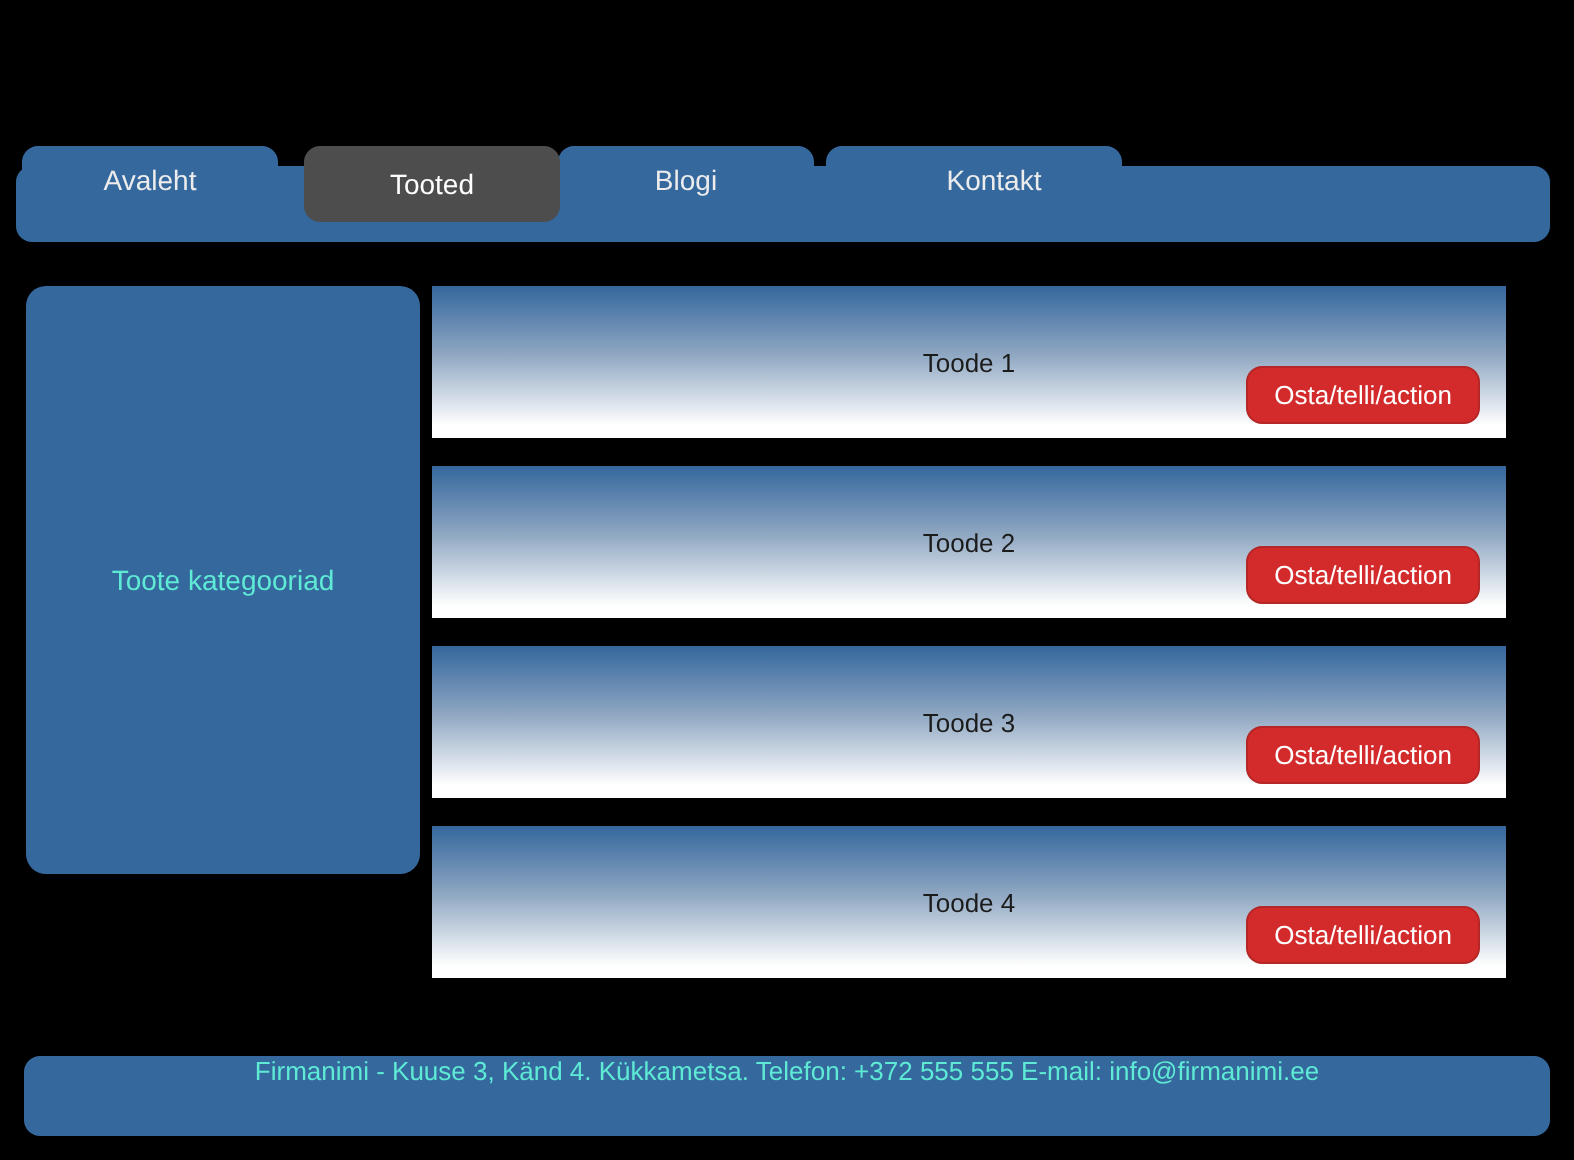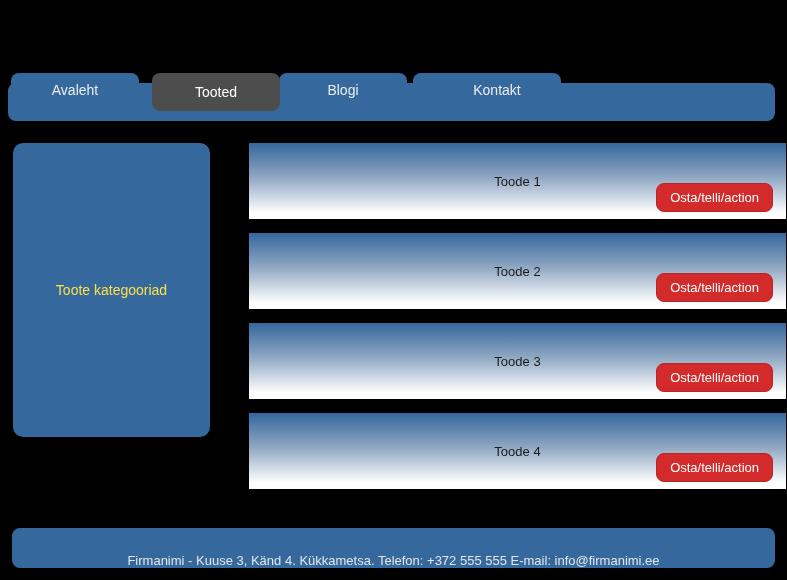--- a/index.html
+++ b/index.html
@@ -60,29 +60,29 @@
     position: absolute;
     left: 13px;
     top: 143px;
     width: 197px;
     height: 294px;
     background: #35699e;
     border-radius: 10px;
     display: flex;
     align-items: center;
     justify-content: center;
-    color: #fde047;
+    color: #5eead4;
     font-size: 14px;
     cursor: pointer;
   }
 
   
   .products {
     position: absolute;
-    left: 249px;
+    left: 216px;
     top: 143px;
     width: 537px;
   }
   .product-row {
     position: relative;
     width: 537px;
     height: 76px;
     margin-bottom: 14px;
     background: linear-gradient(180deg, #34679d 0%, #8fa7c2 45%, #ffffff 92%, #ffffff 100%);
     display: flex;
@@ -111,23 +111,23 @@
   
   .footer {
     position: absolute;
     left: 12px;
     top: 528px;
     width: 763px;
     height: 40px;
     background: #35699e;
     border-radius: 8px;
     display: flex;
-    align-items: flex-end;
+    align-items: flex-start;
     justify-content: center;
-    color: #e5e5e5;
+    color: #5eead4;
     font-size: 13px;
   }
 </style>
 </head>
 <body>
 
 <div class="canvas">
 
   <header>
     <nav>

